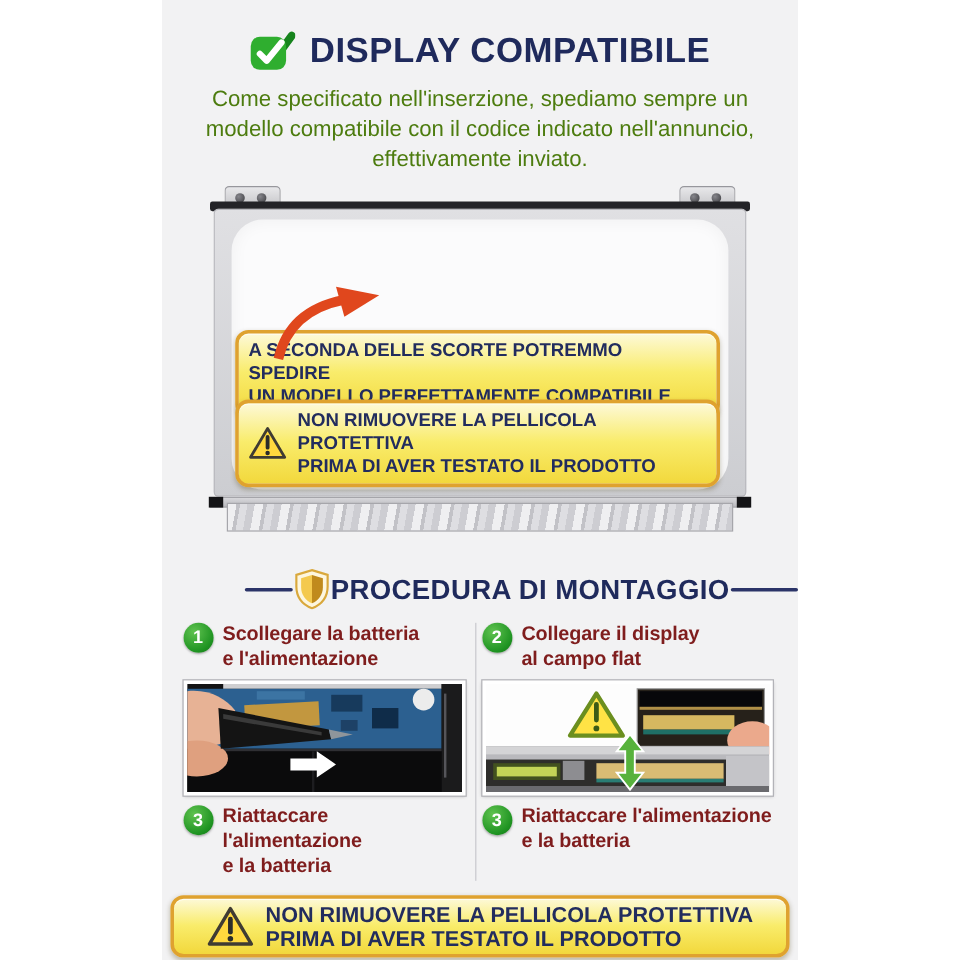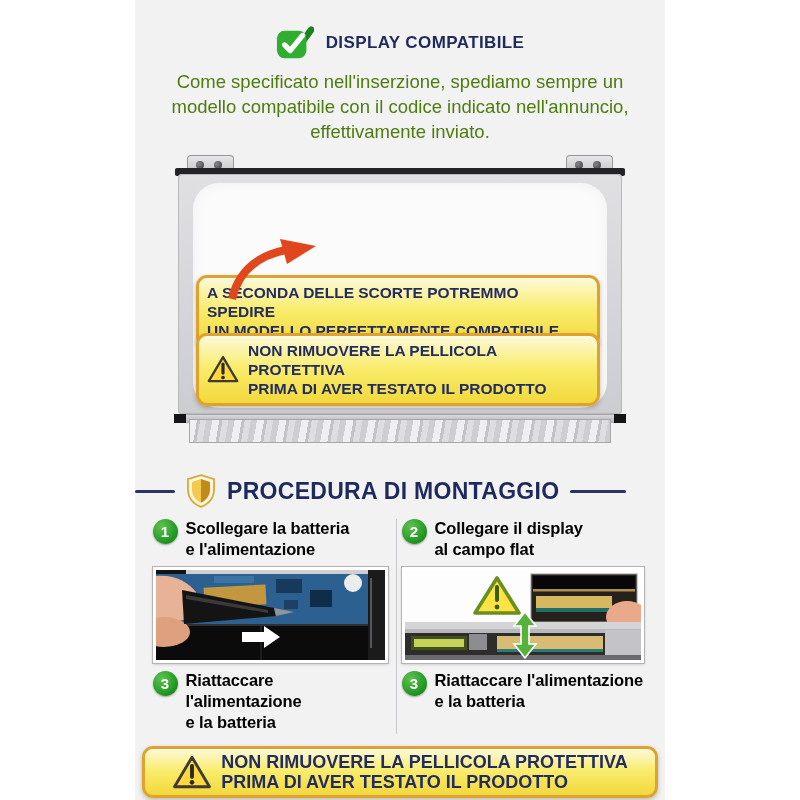--- a/index.html
+++ b/index.html
@@ -2,21 +2,21 @@
 <html><head>
 <meta charset="utf-8">
 <style>
   html,body{margin:0;padding:0;background:#fff;}
   .canvas{position:relative;width:800px;height:800px;background:#ffffff;overflow:hidden;
           font-family:"Liberation Sans",sans-serif;margin:0 auto;}
   .strip{position:absolute;left:135px;top:0;width:530px;height:800px;background:#f2f2f3;}
 
   
   .hdr{display:flex;align-items:center;justify-content:center;gap:12px;padding-top:25px;}
-  .hdr h1{margin:0;font-size:17px;font-weight:bold;color:#1f2a5c;letter-spacing:.4px;}
+  .hdr h1{margin:0;font-size:29px;font-weight:bold;color:#1f2a5c;letter-spacing:.4px;}
   .check-badge{width:38px;height:36px;flex:none;display:block;}
 
   
   .intro{margin-top:8px;text-align:center;font-size:18.5px;line-height:25px;color:#4d7c0f;}
 
   
   .panel{position:relative;margin:11px auto 0;width:452px;height:288px;}
   .bracket{position:absolute;top:0;width:47px;height:23px;border:1px solid #97979c;border-bottom:none;
            border-radius:4px 4px 0 0;background:linear-gradient(180deg,#e8e8ea,#b9b9bd);box-sizing:border-box;}
   .bracket.bl{left:13px}.bracket.br{right:13px}
@@ -40,37 +40,37 @@
   .banner{box-sizing:border-box;border:3px solid #dfa22f;border-radius:11px;
           background:linear-gradient(180deg,#fdf9d8 0%,#f9ec6b 48%,#f2d83c 100%);
           box-shadow:0 2px 4px rgba(70,55,0,.30),inset 0 1px 0 rgba(255,255,255,.65);
           display:flex;align-items:center;justify-content:center;gap:9px;padding:5px 8px;}
   .banner .btxt{font-weight:bold;font-size:15.5px;line-height:19px;color:#222c5e;text-align:left;}
   .banner.stock{position:absolute;left:22px;top:120px;width:404px;z-index:2;}
   .banner.film{position:absolute;left:22px;top:178px;width:404px;z-index:2;}
   .tri-icon{width:32px;height:29px;flex:none;display:block;}
 
   
-  .proc-hdr{margin-top:31px;display:flex;align-items:center;justify-content:flex-start;gap:11px;}
+  .proc-hdr{margin-top:31px;display:flex;align-items:center;justify-content:flex-end;gap:1px;}
   .proc-hdr h2{margin:0;font-size:23px;font-weight:bold;color:#1f2a5c;letter-spacing:.3px;}
   .rule{height:3px;background:#2b3468;border-radius:2px;}
   .rule.l{width:40px}.rule.r{width:56px}
   .shield-icon{width:30px;height:34px;display:block;}
 
   
   .columns{margin-top:9px;display:flex;justify-content:center;align-items:stretch;padding:0 13px;}
   .col{width:238px;display:flex;flex-direction:column;}
   .col.right{width:246px;}
   .vdiv{width:1px;background:#c8c8cd;margin:2px 5px 0 5px;}
   .step{display:flex;gap:8px;align-items:flex-start;margin:1px 0;}
   .badge{width:25px;height:25px;border-radius:50%;color:#fff;font-weight:bold;font-size:15px;
          display:flex;align-items:center;justify-content:center;flex:none;margin-top:1px;
          background:radial-gradient(circle at 35% 30%,#5fc24f,#1f9422 68%,#157015);
          box-shadow:0 1px 2px rgba(0,0,0,.35);}
-  .step-text{font-size:16.5px;font-weight:600;color:#000000;line-height:21px;letter-spacing:-.1px;}
+  .step-text{font-size:16.5px;font-weight:600;color:#7f1d1d;line-height:21px;letter-spacing:-.1px;}
   .photo{margin:6px 0 6px 0;border:3px solid #fff;outline:1px solid #b3b3b8;
          box-shadow:0 1px 3px rgba(0,0,0,.25);width:fit-content;}
   .photo svg{display:block;}
 
   
   .banner.footer{margin:12px auto 0;width:516px;padding:3px 8px;}
   .banner.footer .btxt{font-size:18px;line-height:20px;}
   .tri-icon.big{width:40px;height:35px;}
 </style>
 </head>

